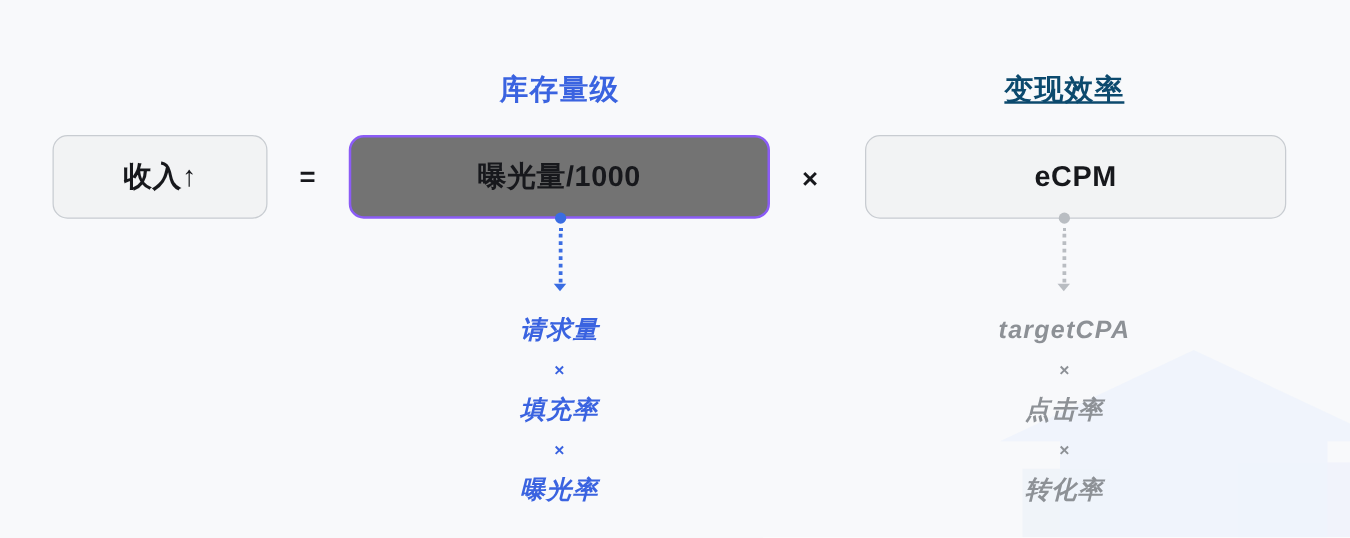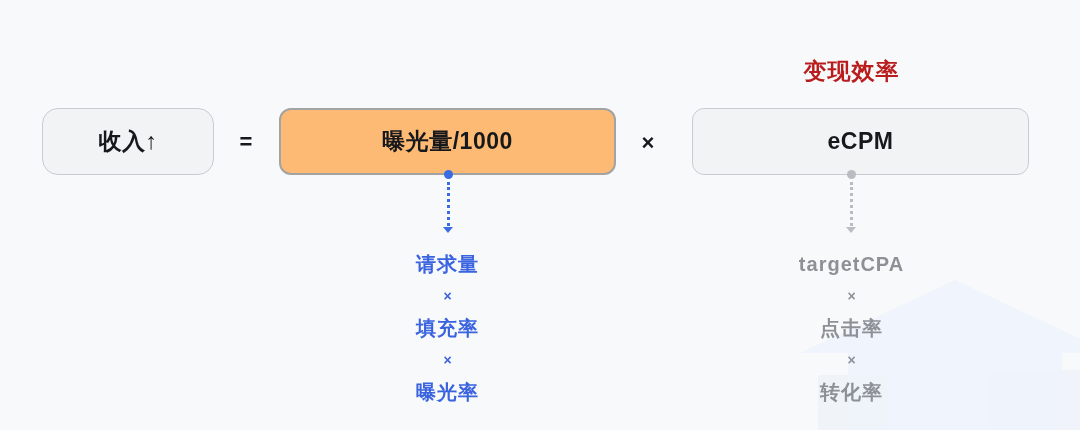--- a/index.html
+++ b/index.html
@@ -29,21 +29,21 @@
   .col-title {
     position: absolute;
     top: 56px;
     width: 337px;
     text-align: center;
     font-size: 23px;
     font-weight: bold;
     letter-spacing: 1px;
   }
   .col-title.blue { color: #3a63e0; left: 279px; }
-  .col-title.dark { color: #b91c1c; left: 683px; }
+  .col-title.dark { color: #0c4a6e; left: 683px; text-decoration: underline; }
 
   
   .box {
     position: absolute;
     top: 108px;
     height: 67px;
     border-radius: 12px;
     display: flex;
     align-items: center;
     justify-content: center;
@@ -51,24 +51,24 @@
     font-size: 23px;
     color: #17181c;
     box-sizing: border-box;
     letter-spacing: 0.5px;
   }
   .box.gray {
     background: #f2f3f4;
     border: 1.5px solid #c8ccd1;
   }
   .box.blue {
-    background: #fdba74;
-    border: 2px solid #a3a3a3;
+    background: #737373;
+    border: 2px solid #8b5cf6;
   }
-  .box.result   { left: 42px;  width: 172px; border-radius: 16px; }
+  .box.result   { left: 42px;  width: 172px; }
   .box.factor1  { left: 279px; width: 337px; }
   .box.factor2  { left: 692px; width: 337px; }
 
   
   .operator {
     position: absolute;
     transform: translate(-50%, -50%);
     font-weight: bold;
     font-size: 22px;
     color: #17181c;
@@ -108,36 +108,37 @@
     position: absolute;
     top: 252px;
     width: 337px;
     display: flex;
     flex-direction: column;
     align-items: center;
     gap: 12px;
     font-weight: bold;
     letter-spacing: 1px;
   }
-  .factors .factor { font-size: 20px; line-height: 24px; }
+  .factors .factor { font-size: 20px; line-height: 24px; font-style: italic; }
   .factors .fsep   { font-size: 14px; line-height: 16px; letter-spacing: 0; }
   .factors.blue-list { left: 279px; color: #3a63e0; }
   .factors.gray-list { left: 683px; color: #8d9196; text-align: right; }
 </style>
 </head>
 <body>
 
 <div id="stage">
 
   <svg class="watermark" viewBox="0 0 310 195" xmlns="http://www.w3.org/2000/svg">
     <rect x="18" y="140" width="70" height="55" fill="#e9f1f8" opacity="0.55"></rect>
     <rect x="190" y="135" width="120" height="60" fill="#e9eefb" opacity="0.5"></rect>
     <polygon points="155,45 310,118 262,118 262,195 48,195 48,118 0,118" fill="#eef3fb" opacity="0.85"></polygon>
   </svg>
 
+  <div class="col-title blue">库存量级</div>
   <div class="col-title dark">变现效率</div>
 
   <div class="box gray result">
     <span>收入↑</span>
   </div>
 
   <div class="operator op-equals">=</div>
 
   <div class="box blue factor1">
     <span>曝光量/1000</span>

